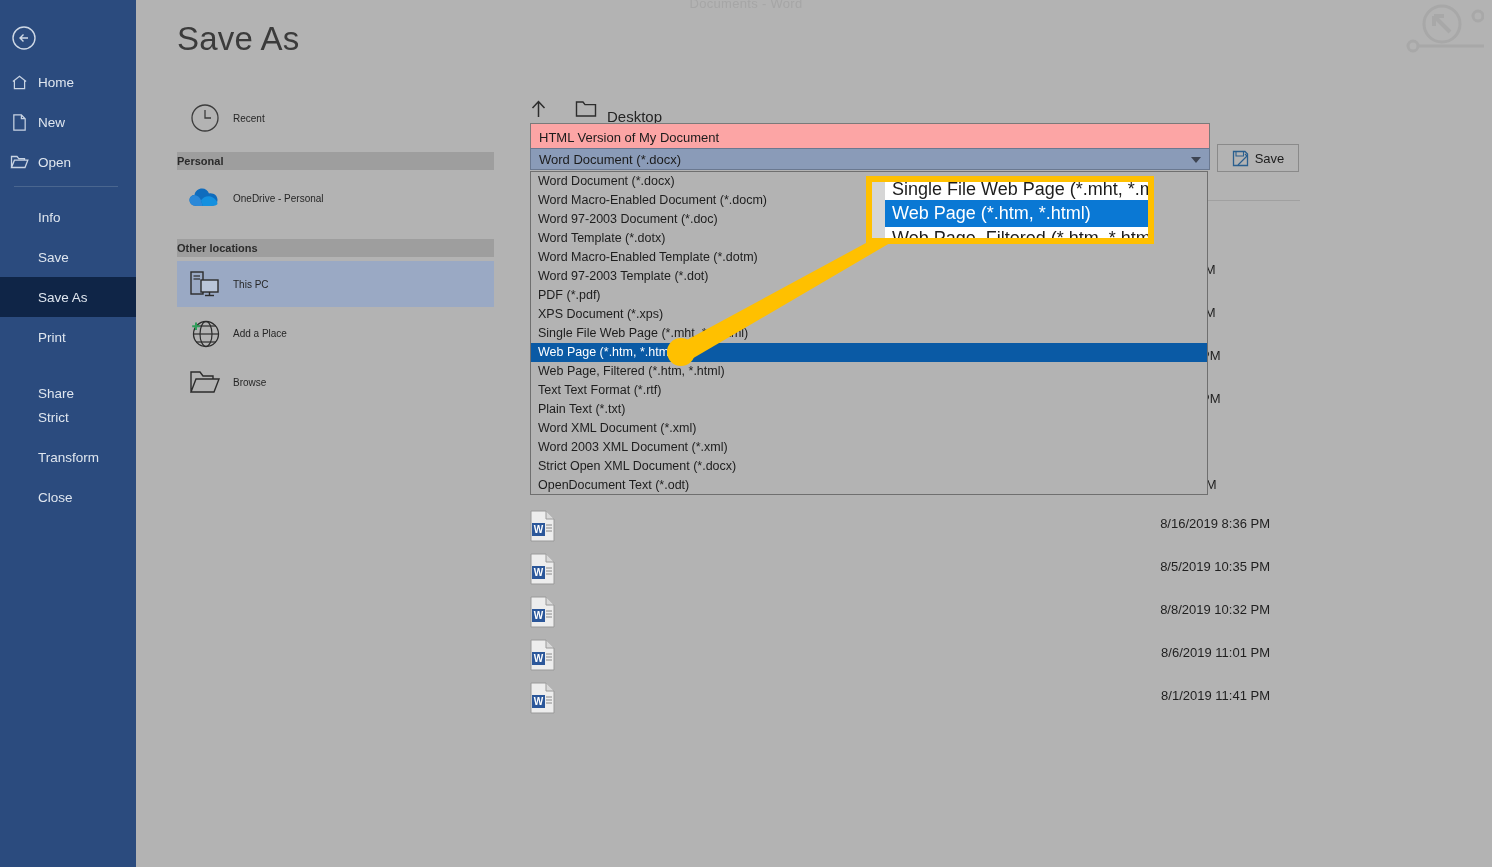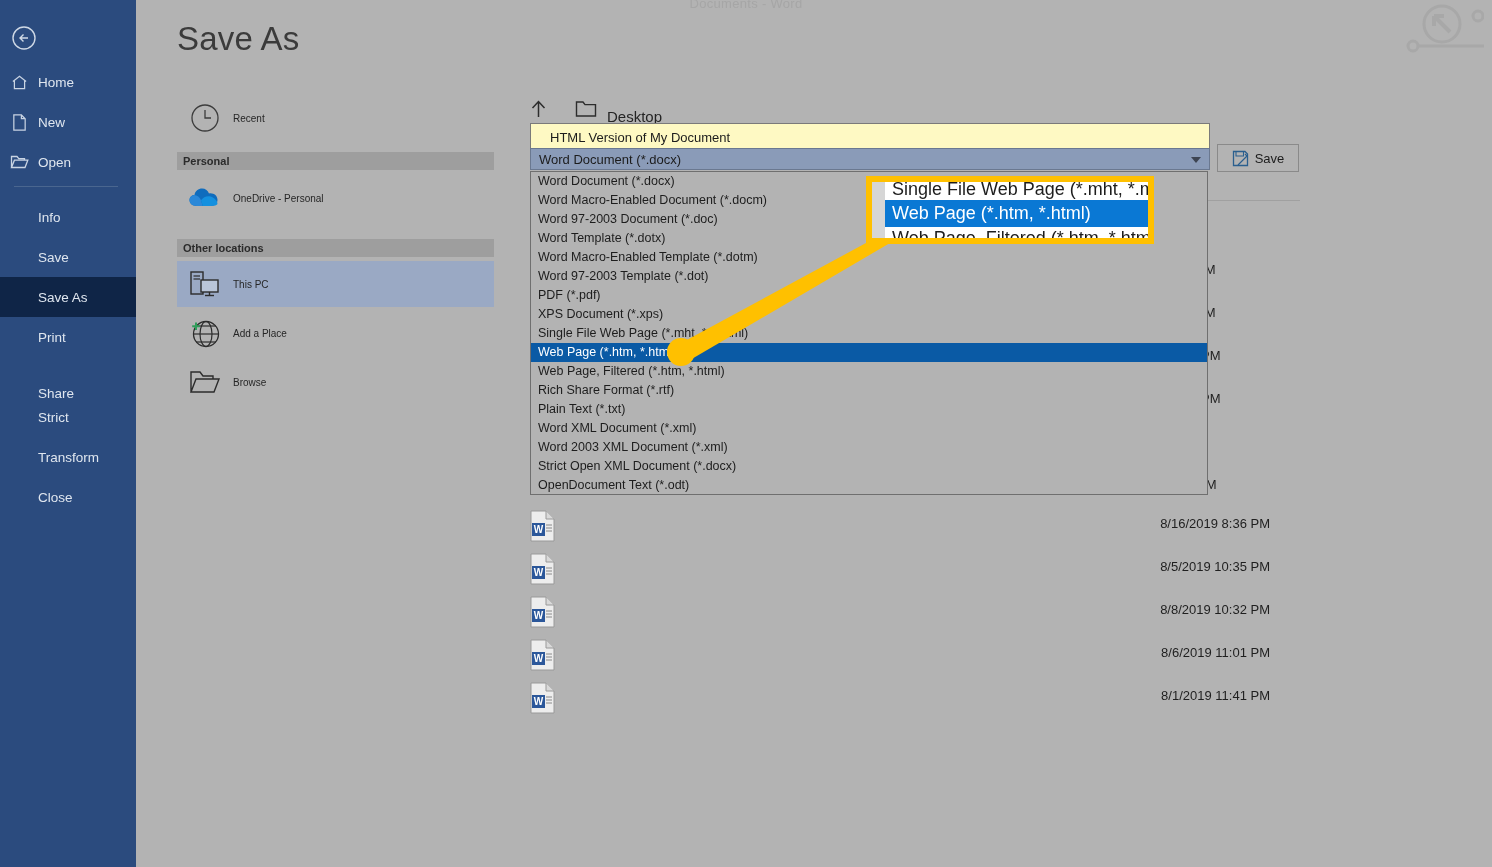--- a/index.html
+++ b/index.html
@@ -51,34 +51,34 @@
   .place-row {
     position: absolute; left: 41px; width: 317px; height: 46px;
     display: flex; align-items: center; cursor: pointer;
   }
   .place-row .pico { width: 56px; display: flex; justify-content: center; align-items: center; }
   .place-row .plbl { font-size: 10px; color: #262626; }
   .place-row.sel { background: #9aa9c4; }
   .group-hdr {
     position: absolute; left: 41px; width: 317px; height: 18px;
     background: #9e9e9e; color: #2b2b2b; font-size: 11px; font-weight: bold;
-    display: flex; align-items: center; padding-left: 6px;
+    display: flex; align-items: center; padding-left: 0;
   }
 
   
   .rightpane { position: absolute; left: 494px; top: 0; width: 998px; height: 867px; }
   .breadcrumb {
     position: absolute; left: 36px; top: 92px; display: flex; align-items: center; gap: 10px;
   }
   .breadcrumb .bc-txt { font-size: 15px; color: #242424; margin-top: 16px; }
 
   .filename-box {
     position: absolute; left: 36px; top: 123px; width: 680px; height: 28px;
-    background: #fef9c3; border: 1px solid #7a7a7a;
-    display: flex; align-items: center; padding-left: 19px;
+    background: #fca5a5; border: 1px solid #7a7a7a;
+    display: flex; align-items: center; padding-left: 8px;
     font-size: 13px; color: #1c1c1c;
   }
   .combo-box {
     position: absolute; left: 36px; top: 148px; width: 680px; height: 22px;
     background: #8a9bb8; border: 1px solid #6a7890;
     display: flex; align-items: center; padding-left: 8px;
     font-size: 13px; color: #1c1c1c; cursor: pointer;
   }
   .combo-arrow { position: absolute; right: 8px; top: 8px; width: 0; height: 0;
     border-left: 5px solid transparent; border-right: 5px solid transparent;
@@ -380,21 +380,21 @@
         <div class="dd-item">Word Macro-Enabled Document (*.docm)</div>
         <div class="dd-item">Word 97-2003 Document (*.doc)</div>
         <div class="dd-item">Word Template (*.dotx)</div>
         <div class="dd-item">Word Macro-Enabled Template (*.dotm)</div>
         <div class="dd-item">Word 97-2003 Template (*.dot)</div>
         <div class="dd-item">PDF (*.pdf)</div>
         <div class="dd-item">XPS Document (*.xps)</div>
         <div class="dd-item">Single File Web Page (*.mht, *.mhtml)</div>
         <div class="dd-item hl">Web Page (*.htm, *.html)</div>
         <div class="dd-item">Web Page, Filtered (*.htm, *.html)</div>
-        <div class="dd-item">Rich Share Format (*.rtf)</div>
+        <div class="dd-item">Text Text Format (*.rtf)</div>
         <div class="dd-item">Plain Text (*.txt)</div>
         <div class="dd-item">Word XML Document (*.xml)</div>
         <div class="dd-item">Word 2003 XML Document (*.xml)</div>
         <div class="dd-item">Strict Open XML Document (*.docx)</div>
         <div class="dd-item">OpenDocument Text (*.odt)</div>
       </div>
   </div>
 
   <svg class="callout-svg">
     <polygon points="866,243 890,243 690,360 672,348" fill="#ffc000"></polygon>

